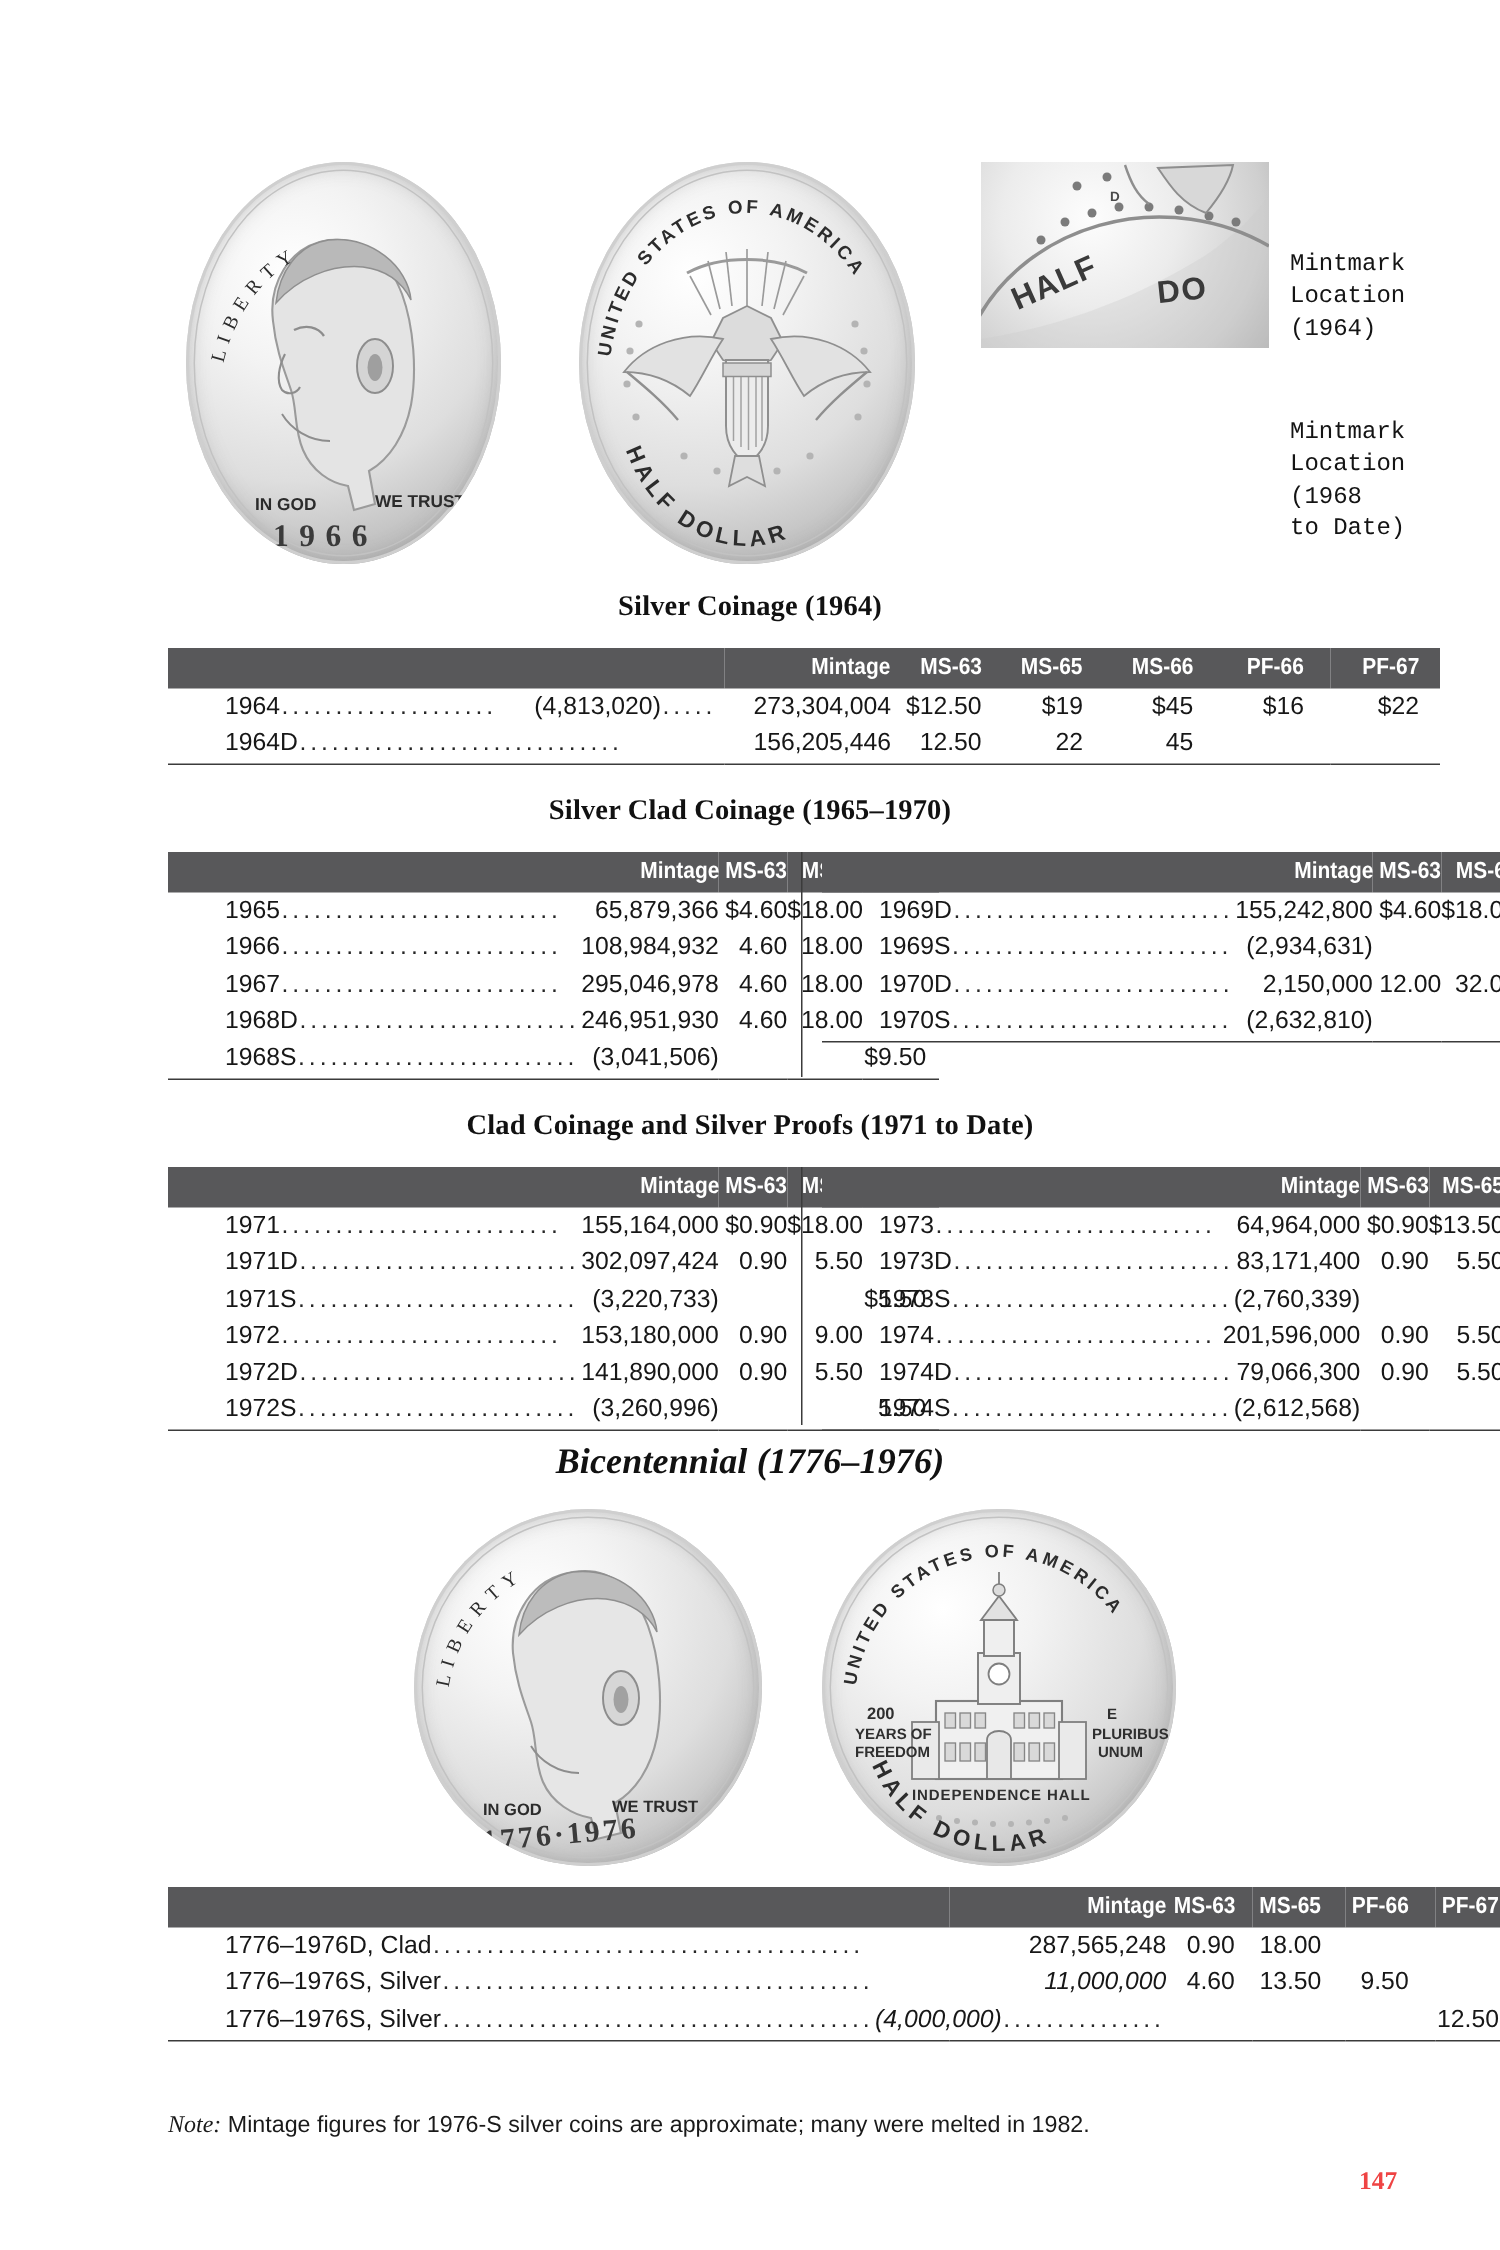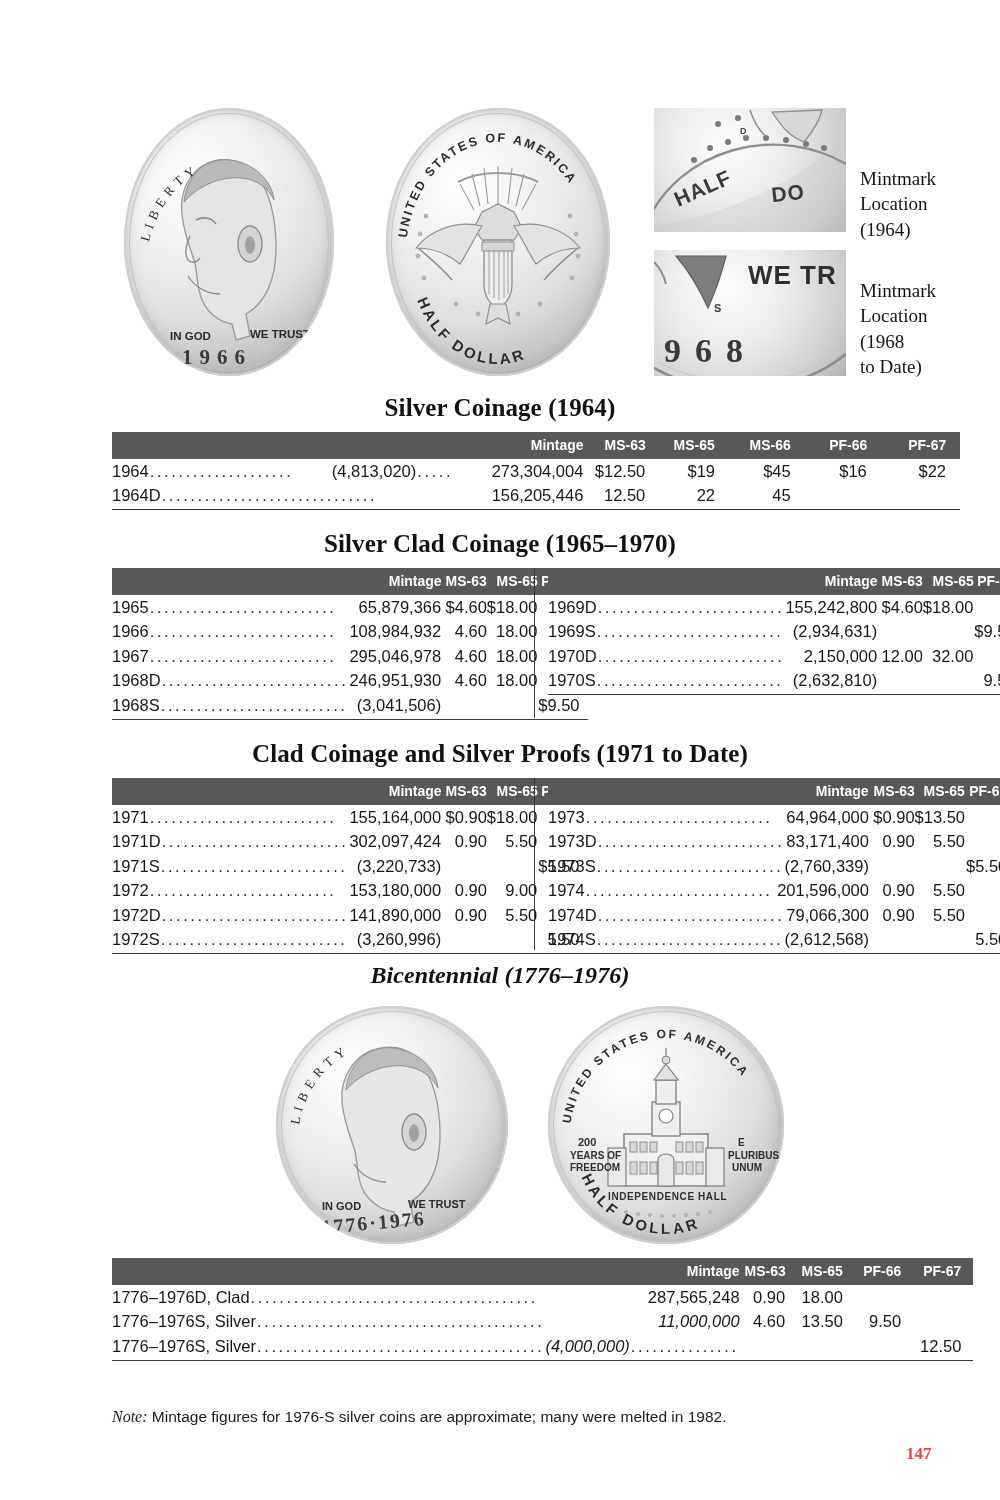--- a/index.html
+++ b/index.html
@@ -37,49 +37,49 @@
     overflow:hidden;
   }
   .coin .rim{position:absolute;inset:5px;border-radius:50%;border:1.5px solid #c2c2c2;}
   .coinsvg{position:absolute;inset:0;width:100%;height:100%;}
 
   .detail{position:absolute;overflow:hidden;
     background:radial-gradient(circle at 38% 30%, #fdfdfd 0%, #ececec 40%, #cfcfcf 78%, #b2b2b2 100%);
   }
   .detailsvg{position:absolute;inset:0;width:100%;height:100%;}
 
-  .mmlabel{position:absolute;font-family:Liberation Serif, serif;
-    font-size:19px;line-height:1.34;color:#141414;}
+  .mmlabel{position:absolute;font-family:Liberation Mono, monospace;
+    font-size:16px;line-height:1.34;color:#141414;}
 
   
   .sect-h{
     position:absolute;text-align:center;width:100%;left:0;
     font-family:"Liberation Serif",serif;font-weight:bold;
-    font-size:25px;color:#111;letter-spacing:.1px;
+    font-size:19px;color:#111;letter-spacing:.1px;
   }
   .sect-h.ital{font-style:italic;font-size:24px;}
 
   
   .tbl{position:absolute;border-collapse:collapse;font-size:16.5px;
     font-family:"Liberation Sans",sans-serif;color:#171717;}
   .tbl thead th{
     background:#58585a;color:#ffffff;font-weight:bold;font-size:15.5px;
     padding:4px 0 5px 0;text-align:right;white-space:nowrap;
     font-family:"Liberation Sans",sans-serif;
     transform:none;letter-spacing:0px;
   }
   .tbl thead th .hdtxt{display:inline-block;transform:scaleX(.9);transform-origin:right center;}
   .tbl thead th.blank{background:#58585a;}
   .tbl tbody td{padding:2.5px 0 3px 0;text-align:right;white-space:nowrap;}
   .tbl tbody td.desc{text-align:left;}
   .tbl tbody tr:last-child td{border-bottom:1.6px solid #3b3b3b;}
   .tbl tbody tr:last-child td{padding-bottom:4px;}
 
   .lead{display:flex;align-items:baseline;width:100%;}
-  .lead .nm{white-space:nowrap;}
+  .lead .nm{white-space:nowrap;margin-left:38px;}
   .lead .dots{flex:1 1 auto;overflow:hidden;white-space:nowrap;
     letter-spacing:2.6px;color:#262626;margin:0 1px;}
   .lead .tail{white-space:nowrap;}
   .lead .tail2{white-space:nowrap;}
   .ital{font-style:italic;}
 
   .vrule{position:absolute;width:1.4px;background:#3b3b3b;}
 
   .note{position:absolute;font-family:"Liberation Sans",sans-serif;
     font-size:15.5px;color:#1a1a1a;}
@@ -207,31 +207,20 @@
         <text font-family="Liberation Sans, sans-serif" font-size="21" font-weight="bold" fill="#3a3a3a" letter-spacing="1" transform="rotate(-6 120 92)" x="118" y="94">DO</text>
         <text x="86" y="26" font-family="Liberation Sans, sans-serif" font-size="9" font-weight="bold" fill="#4a4a4a">D</text>
       </svg>
     </div>
     <div class="mmlabel" style="left:860px;top:70px;">
       <div>Mintmark</div>
       <div>Location</div>
       <div>(1964)</div>
     </div>
 
-    <div class="detail" style="left:654px;top:154px;width:192px;height:126px;">
-      <svg class="detailsvg" viewBox="0 0 192 126">
-        <path d="M 0,118 A 150,120 0 0 0 192,104" fill="none" stroke="#8e8e8e" stroke-width="2.6"></path>
-        <path d="M 4,112 A 150,118 0 0 0 192,98" fill="none" stroke="#c9c9c9" stroke-width="1.4"></path>
-        <path d="M22 6 C 34 20, 46 40, 54 58 C 62 40, 68 22, 72 6 Z" fill="#7e7e7e" stroke="#5e5e5e" stroke-width="1.2"></path>
-        <path d="M0 12 C 6 18, 10 26, 12 34" fill="none" stroke="#8e8e8e" stroke-width="2"></path>
-        <text x="94" y="34" font-family="Liberation Sans, sans-serif" font-size="26" font-weight="bold" fill="#2f2f2f" letter-spacing="1">WE TR</text>
-        <text x="60" y="62" font-family="Liberation Sans, sans-serif" font-size="11" font-weight="bold" fill="#3f3f3f">S</text>
-        <text x="10" y="112" font-family="Liberation Serif, serif" font-size="34" font-weight="bold" fill="#3a3a3a" letter-spacing="14">968</text>
-      </svg>
-    </div>
     <div class="mmlabel" style="left:860px;top:182px;">
       <div>Mintmark</div>
       <div>Location</div>
       <div>(1968</div>
       <div>to Date)</div>
     </div>
   </div>
 
   <div class="sect-h" style="top:394px;">Silver Coinage (1964)</div>
 

